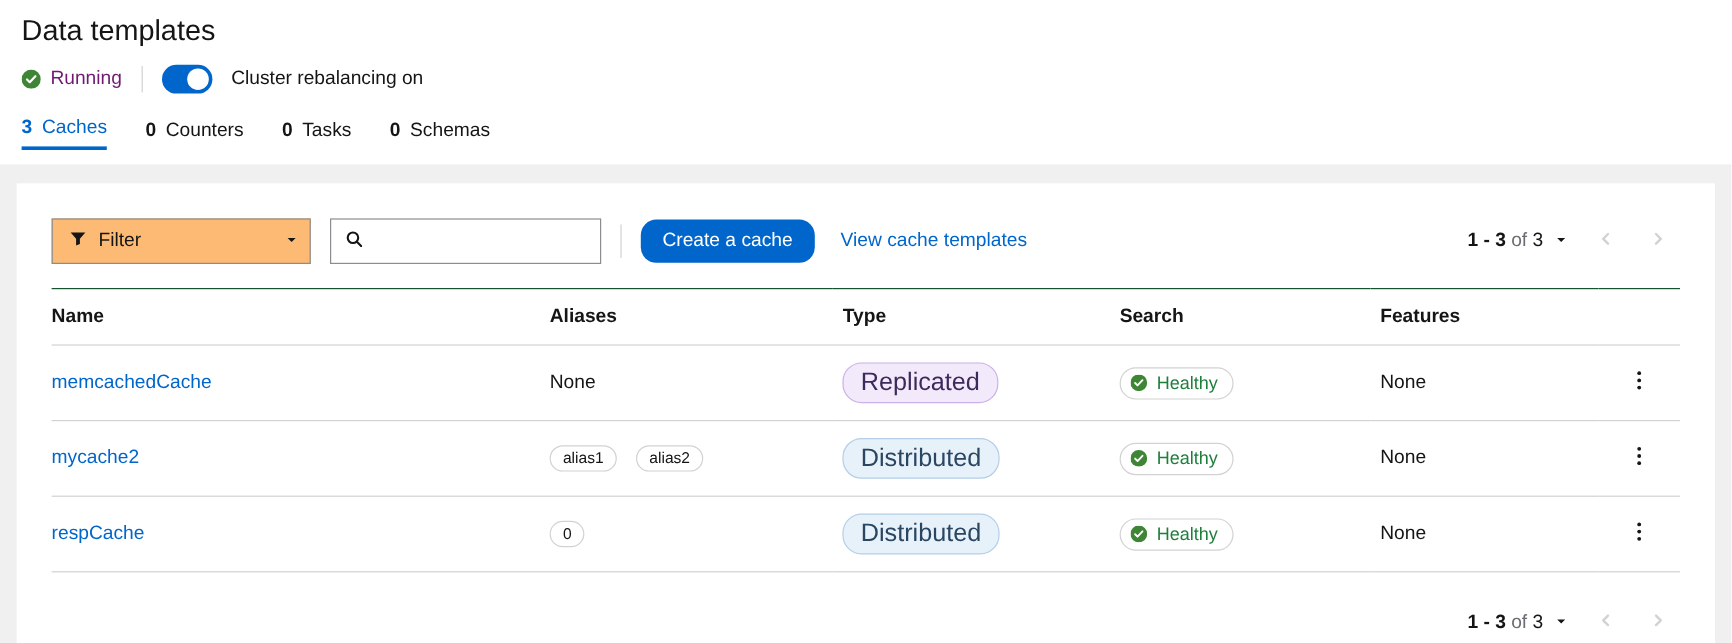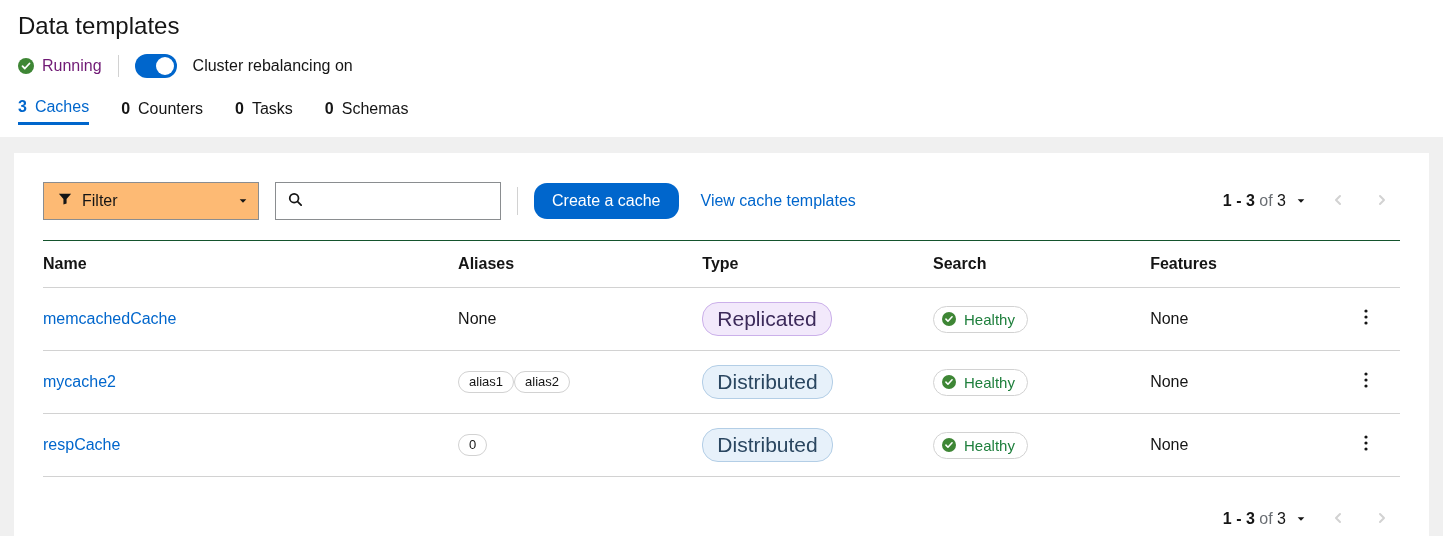--- a/index.html
+++ b/index.html
@@ -98,21 +98,21 @@
     font-weight:700; border-bottom:1px solid #d2d2d2;
     border-top:1px solid #14532d;
   }
   .cache-table th:first-child, .cache-table td:first-child { padding-left:0; }
   .cache-name { color:#06c; cursor:pointer; }
 
   .chip {
     display:inline-block; border:1px solid #d2d2d2; border-radius:14px;
     padding:1px 10px; font-size:13px; color:#151515; line-height:18px;
   }
-  .chips { display:flex; gap:0; }
+  .chips { display:flex; gap:16px; }
 
   .type-chip {
     display:inline-block; border-radius:16px; padding:4px 14px;
     font-size:21px;
   }
   .type-Replicated { background:#f2e9fb; border:1px solid #cbb0ea; color:#3c2a5a; }
   .type-Distributed { background:#e7f1fa; border:1px solid #b3cee6; color:#2a4660; }
 
   .health-chip {
     display:inline-flex; align-items:center; gap:8px;

